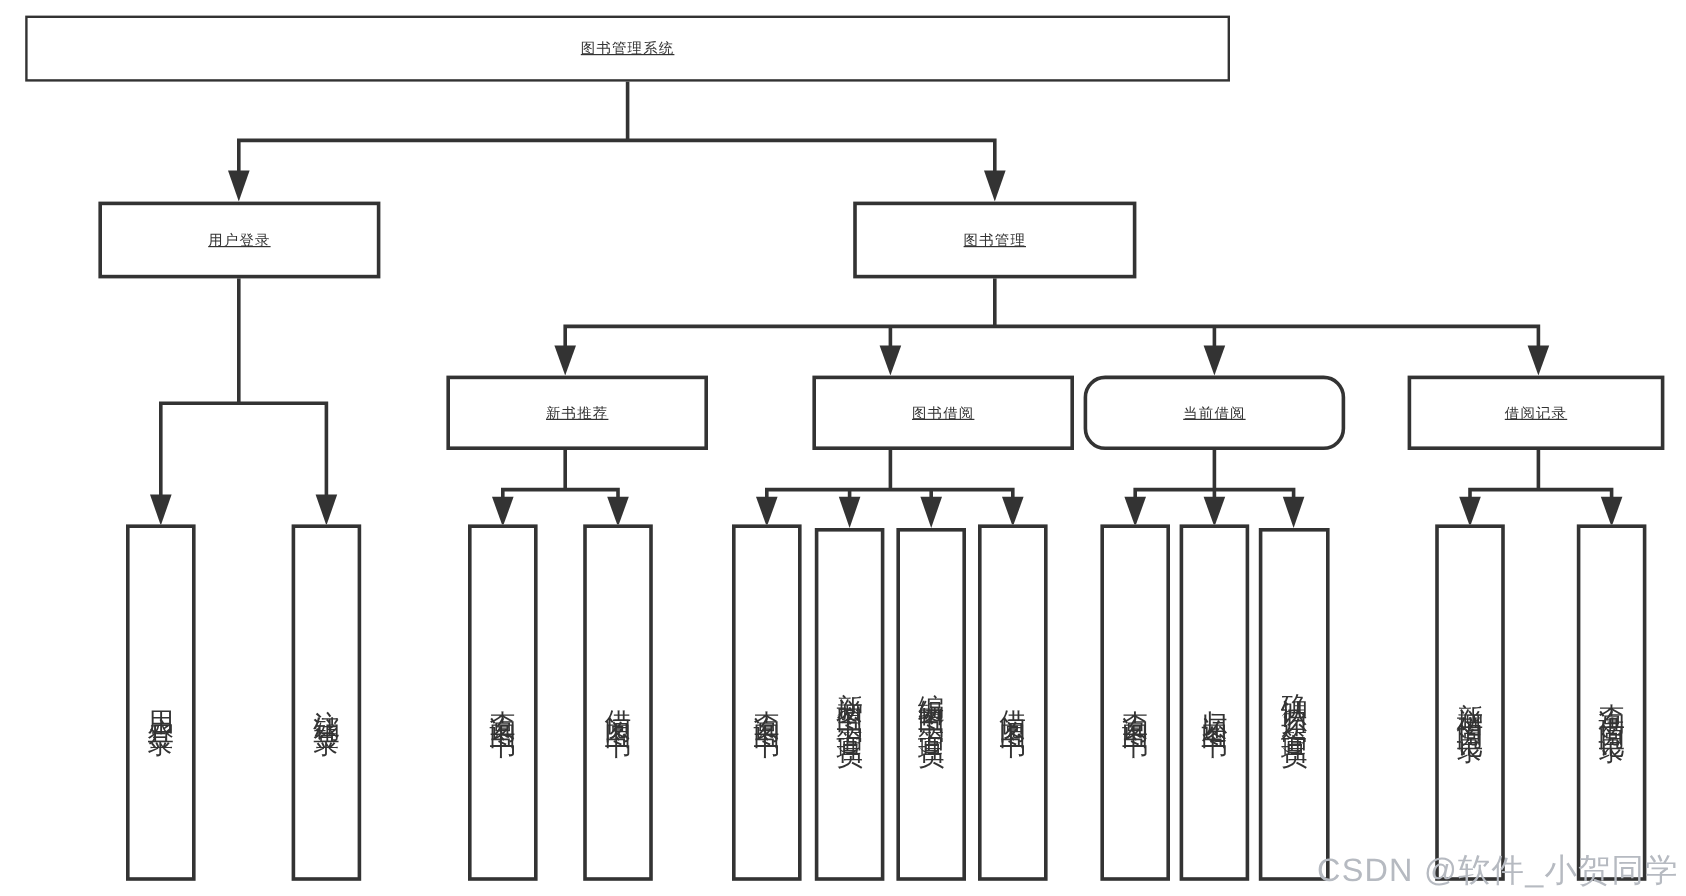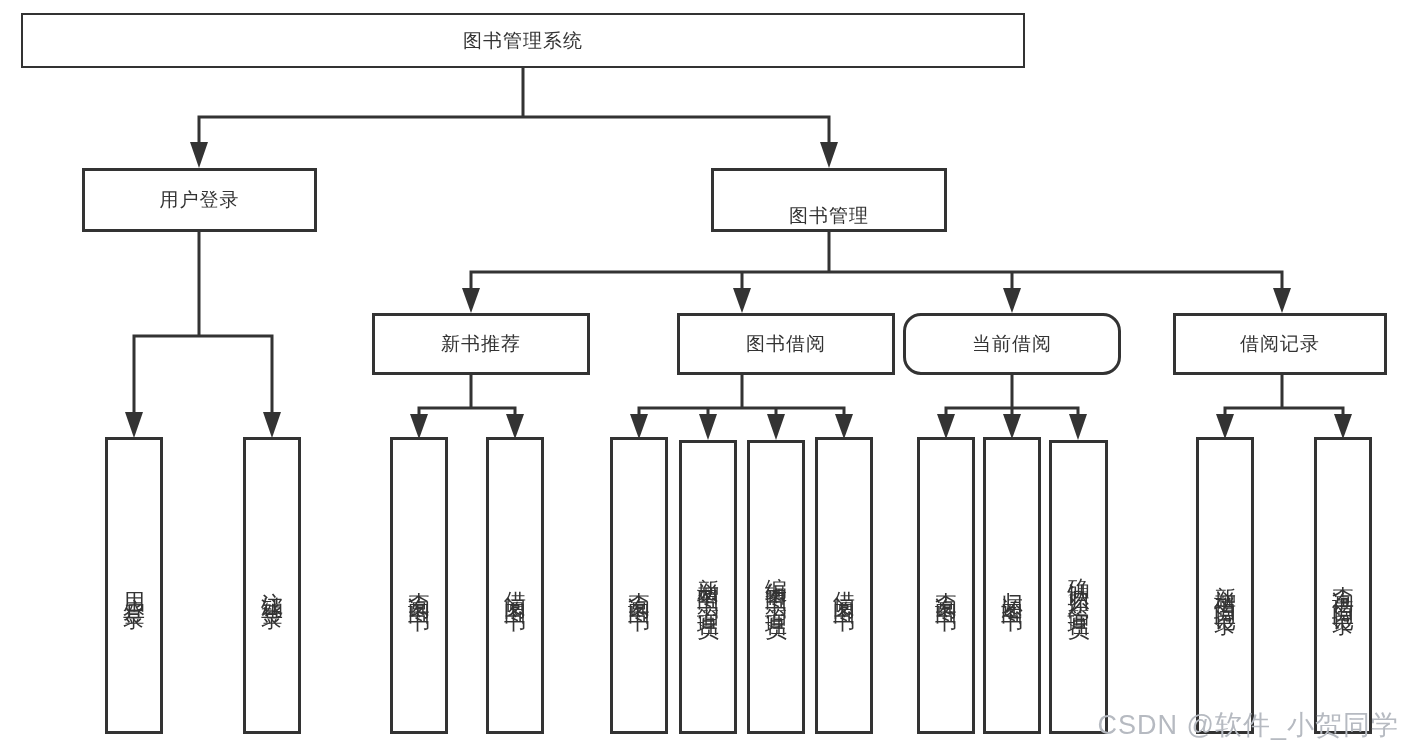--- a/index.html
+++ b/index.html
@@ -22,21 +22,21 @@
     position: absolute;
     box-sizing: border-box;
     border: 3px solid #333333;
     background: #ffffff;
     display: flex;
     align-items: center;
     justify-content: center;
     text-align: center;
   }
   .node.title-box { border-width: 2px; }
-  .node.h { font-size: 19px; letter-spacing: 1px; }
+  .node.h { font-size: 12px; letter-spacing: 1px; text-decoration: underline; }
   .node.v .lbl {
     writing-mode: vertical-rl;
     text-orientation: mixed;
     font-size: 22px;
     letter-spacing: 6px;
     line-height: 1.0;
     white-space: nowrap;
   }
   .watermark {
     position: absolute;
@@ -99,21 +99,21 @@
     </g>
   </svg>
 
   <div class="node h title-box" style="left:21px; top:13px; width:1004px; height:55px;">
     <span class="lbl">图书管理系统</span>
   </div>
 
   <div class="node h" style="left:82px; top:168px; width:235px; height:64px;">
     <span class="lbl">用户登录</span>
   </div>
-  <div class="node h" style="left:711px; top:168px; width:236px; height:64px;align-items:flex-end;">
+  <div class="node h" style="left:711px; top:168px; width:236px; height:64px;">
     <span class="lbl">图书管理</span>
   </div>
 
   <div class="node h" style="left:372px; top:313px; width:218px; height:62px;">
     <span class="lbl">新书推荐</span>
   </div>
   <div class="node h" style="left:633px; top:313px; width:218px; height:62px;margin-left:44px;">
     <span class="lbl">图书借阅</span>
   </div>
   <div class="node h" style="left:903px; top:313px; width:218px; height:62px;border-radius:18px;">

